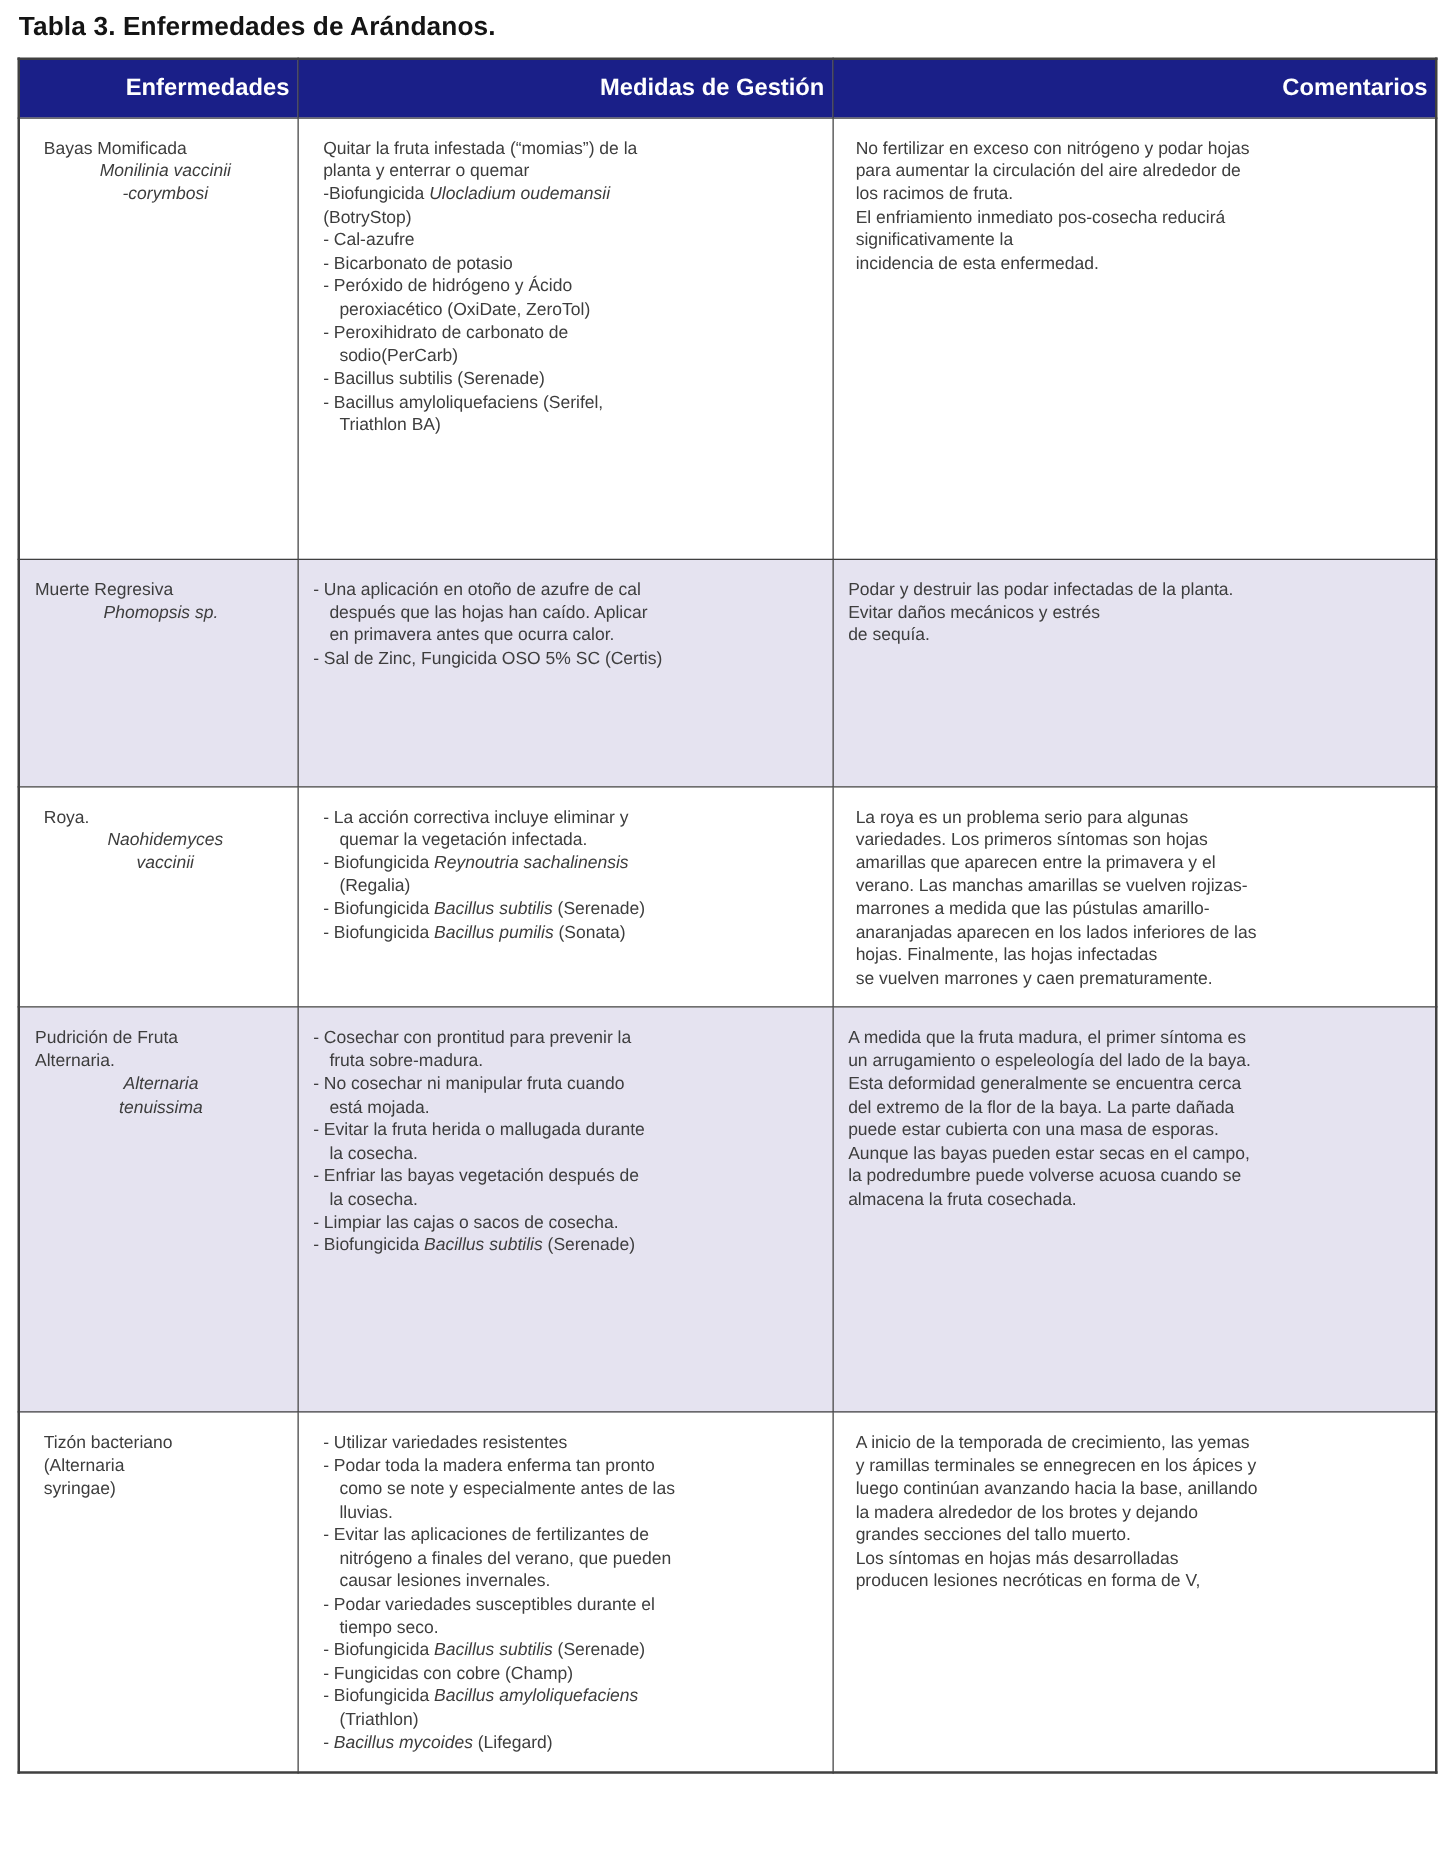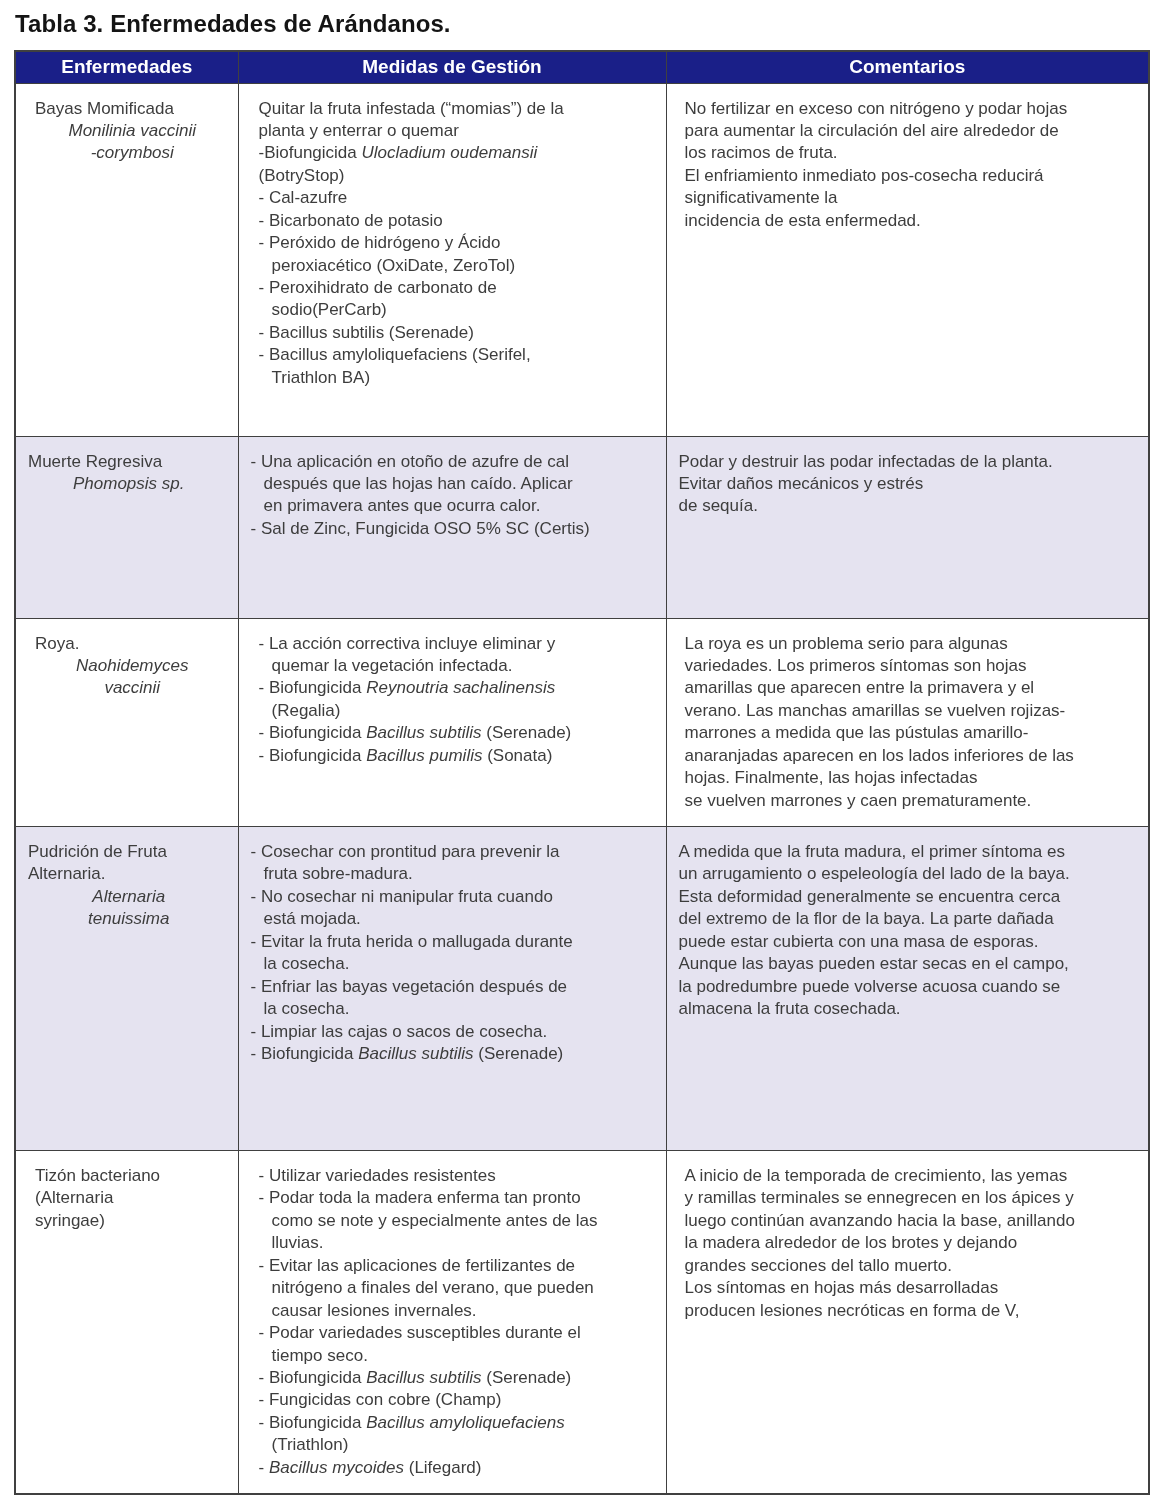--- a/index.html
+++ b/index.html
@@ -11,48 +11,48 @@
   }
   *{box-sizing:border-box;}
   html,body{margin:0;padding:0;background:#ffffff;}
   body{
     width:1161px;
     font-family:"Liberation Sans","DejaVu Sans",sans-serif;
     color:var(--text-color);
   }
   .page{padding:8px 13px 10px 14px;}
   .doc-title{
-    font-size:24px;
+    font-size:21px;
     font-weight:bold;
     color:#141414;
     margin:2px 0 12px 1px;
     letter-spacing:.1px;
   }
   table.diseases{
     border-collapse:collapse;
     width:1134px;
     table-layout:fixed;
   }
   table.diseases, table.diseases th, table.diseases td{
     border:1.6px solid var(--border-color);
   }
   table.diseases{border-width:2px;}
   th.col-header{
     background:var(--header-bg);
     color:var(--header-text);
     font-size:19px;
     font-weight:bold;
-    height:32px;
-    text-align:center;
+    height:47px;
+    text-align:right;
     vertical-align:middle;
     padding:4px 6px;
   }
   td.cell{
     vertical-align:top;
-    font-size:17px;
+    font-size:14px;
     line-height:1.32;
     padding:14px 10px 14px 20px;
     margin-left:20px;
   }
   td.disease-cell{padding-left:19px;padding-right:8px;}
   td.comments-cell{padding-left:18px;}
   tr.shaded td{background:var(--shaded-bg);padding-left:12px;}
   tr.r1{height:353px;}
   tr.r2{height:182px;}
   tr.r3{height:157px;}

